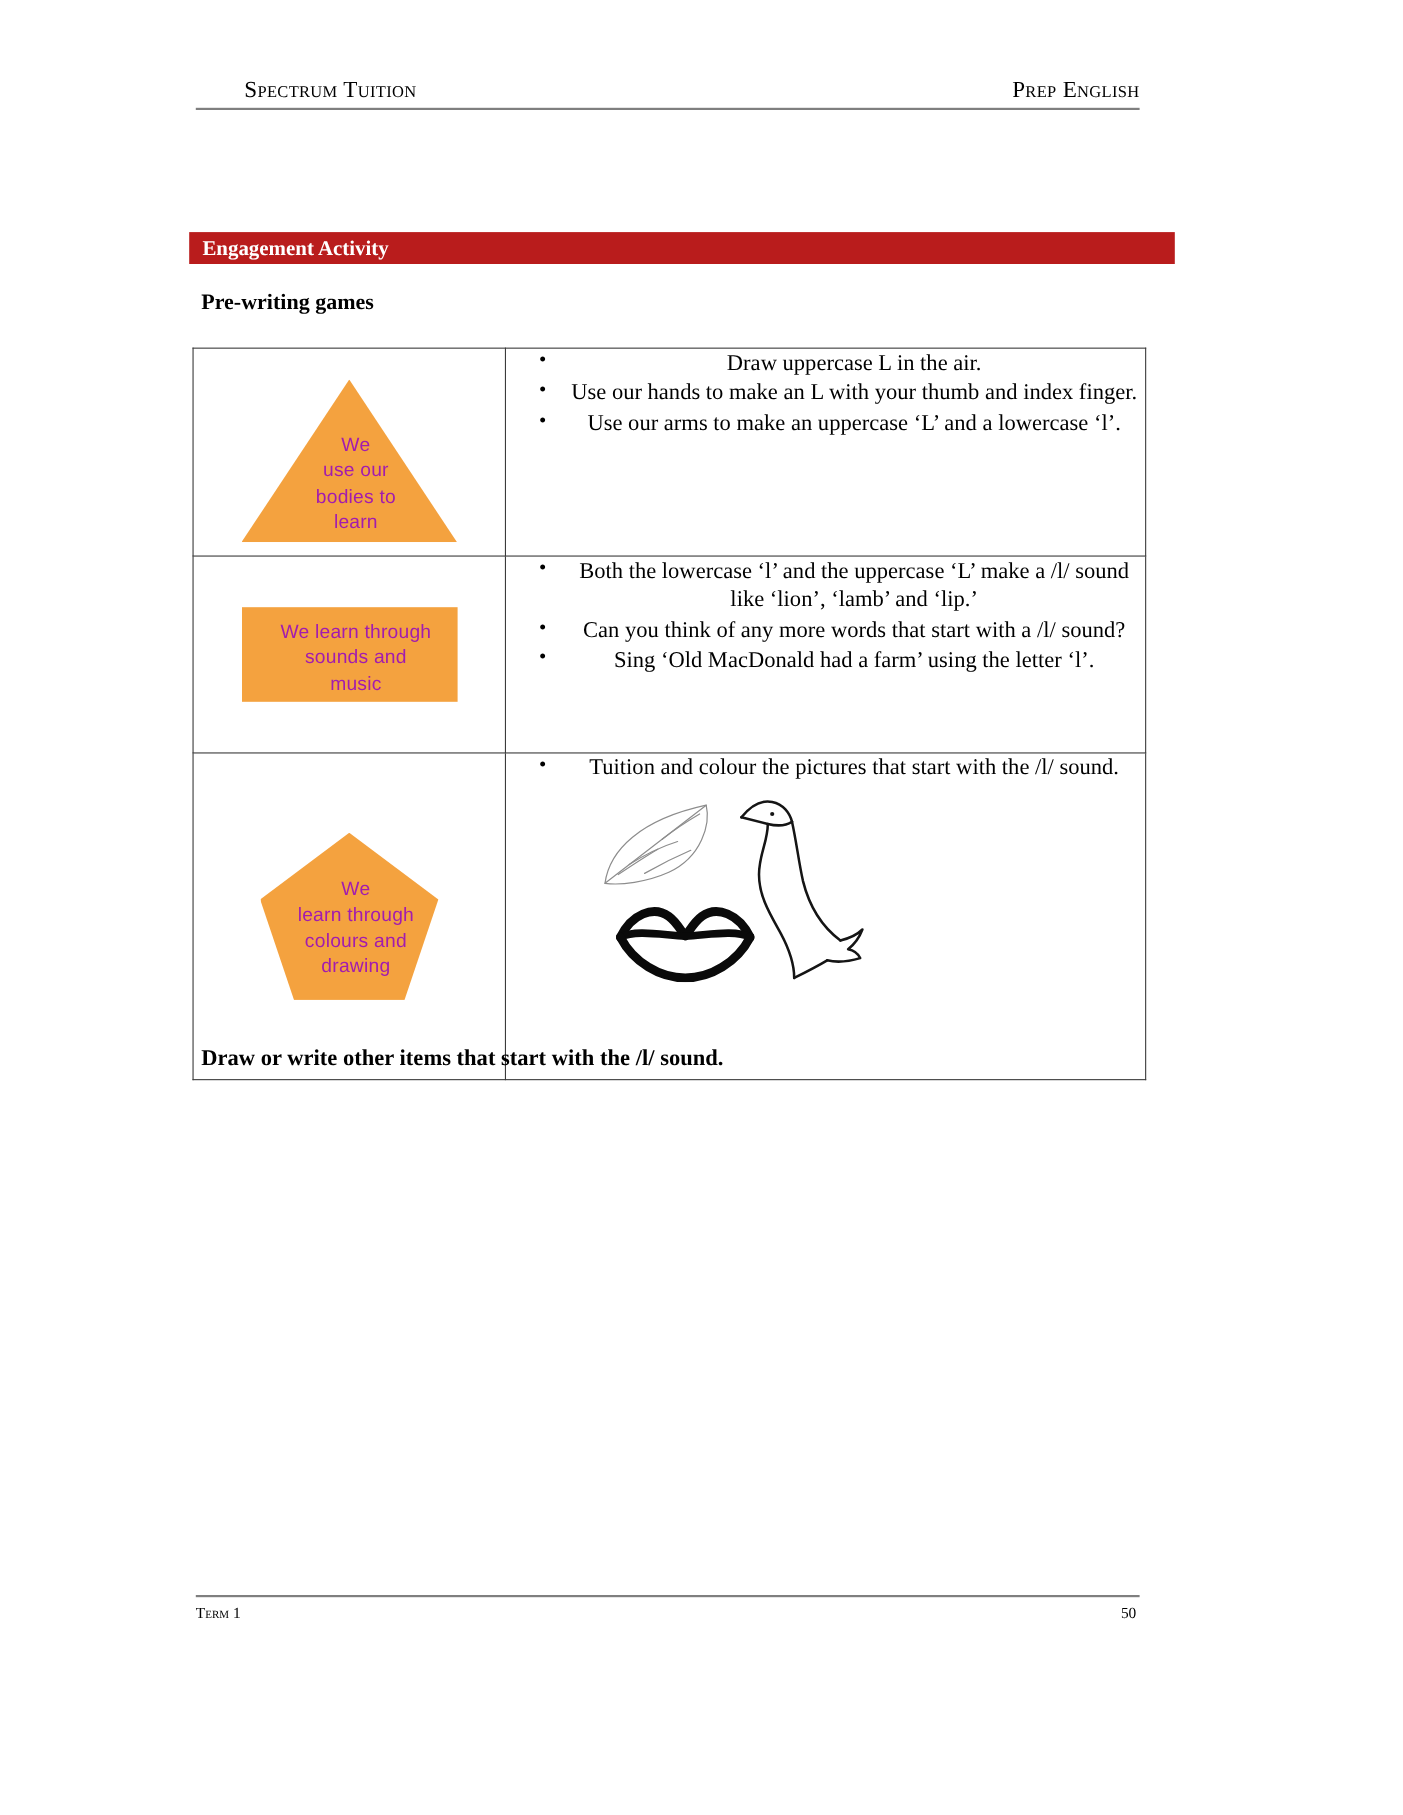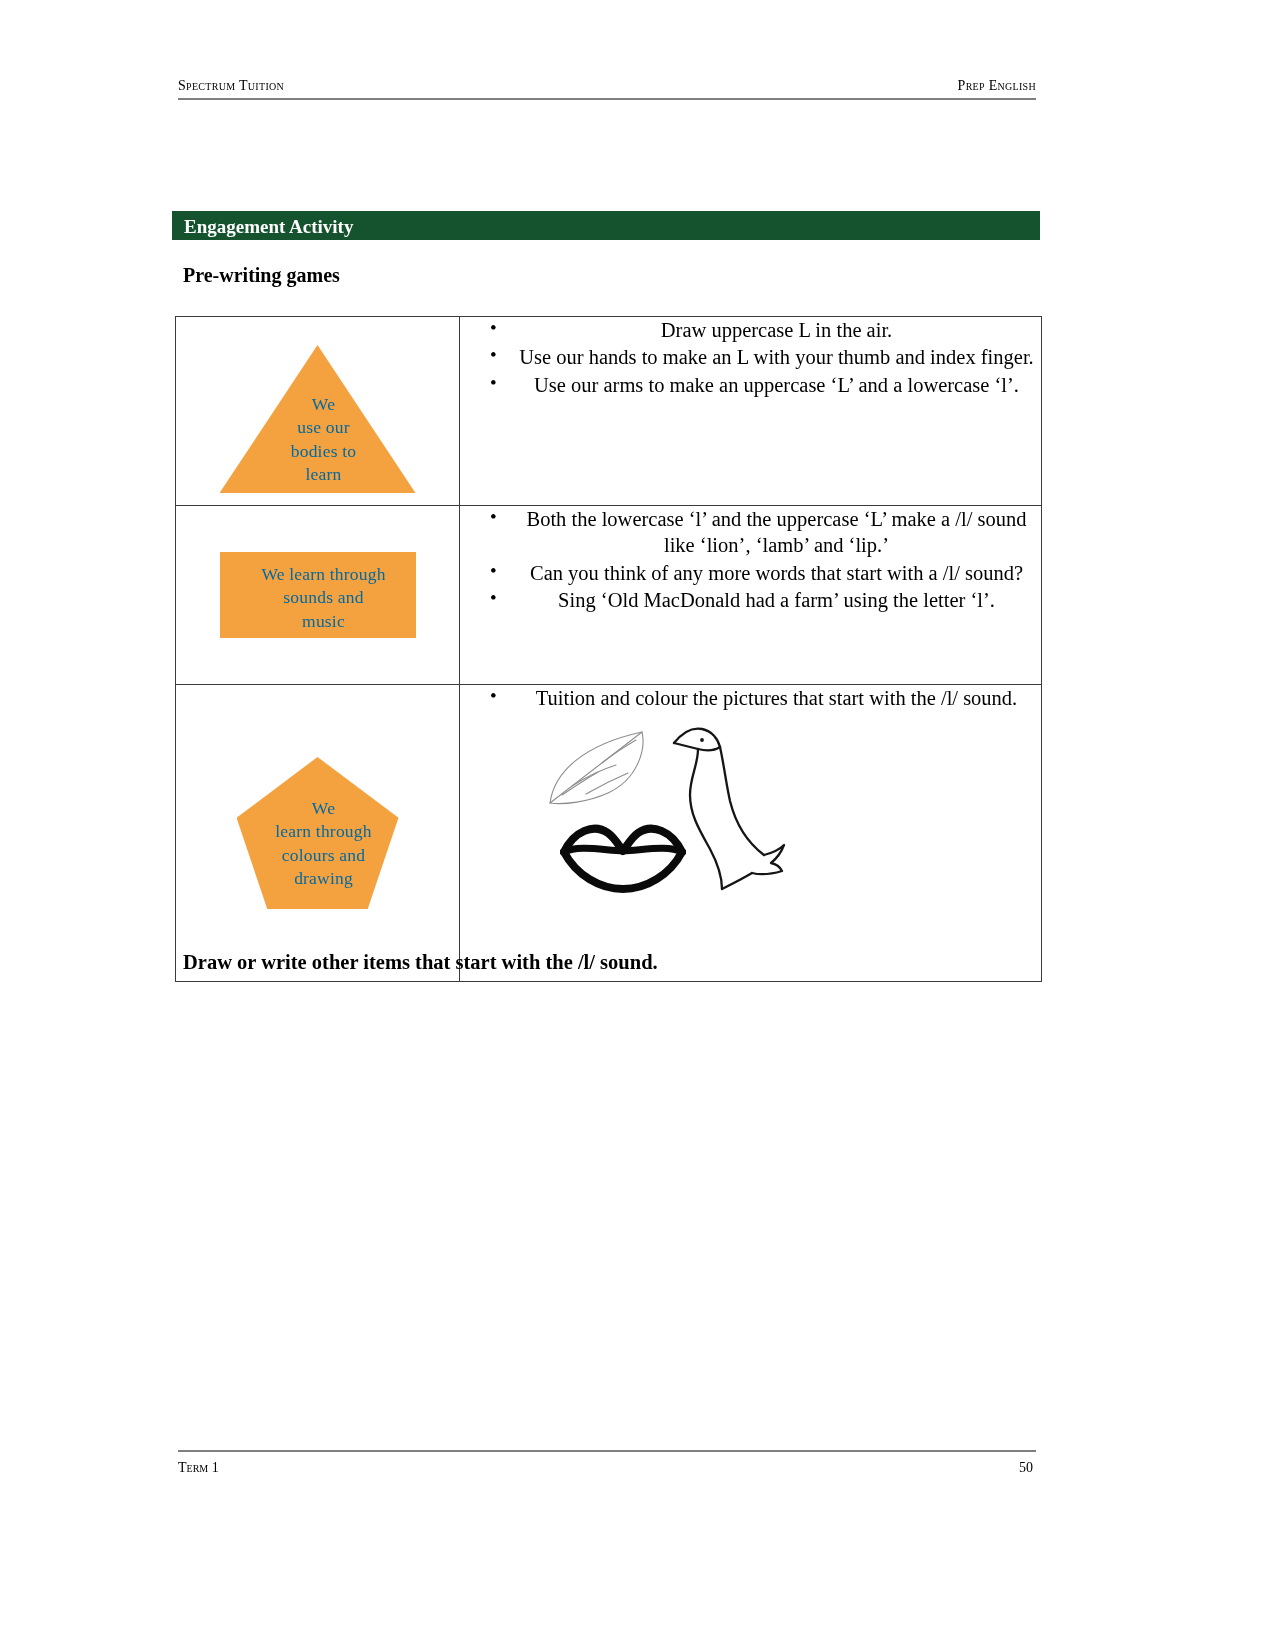--- a/index.html
+++ b/index.html
@@ -29,24 +29,25 @@
     left: 178px;
     top: 60px;
     width: 858px;
     height: 38px;
     border-bottom: 2.5px solid #7f7f7f;
   }
   .rh-left, .rh-right {
     position: absolute;
     bottom: 4px;
     font-family: "Liberation Serif", "DejaVu Serif", serif;
-    font-size: 14px;
+    font-size: 21px;
     font-variant: small-caps;
     letter-spacing: 0.3px;
     white-space: nowrap;
+    margin-left: 44px;
   }
   .rh-left { left: 0; }
   .rh-right { right: 0; }
 
   
   .title-box {
     position: absolute;
     left: 172px;
     top: 133px;
     width: 866px;
@@ -66,21 +67,22 @@
     line-height: 1;
   }
 
   
   .banner {
     position: absolute;
     left: 172px;
     top: 211px;
     width: 868px;
     height: 29px;
-    background: #14532d;
+    background: #b91c1c;
+    padding-left: 28px;
   }
   .banner-text {
     position: absolute;
     left: 12px;
     top: 50%;
     transform: translateY(-50%);
     color: #ffffff;
     font-size: 19px;
     font-weight: bold;
     line-height: 1;
@@ -144,23 +146,23 @@
   }
 
   
   .shape-wrap {
     position: relative;
     margin: 0 auto;
   }
   .shape-label {
     position: absolute;
     left: 12px; right: 0;
-    color: #0369a1;
+    color: #a21caf;
     text-align: center;
-    font-family: Liberation Serif, serif;
+    font-family: Liberation Sans, sans-serif;
     font-size: 17.5px;
     line-height: 1.33;
     letter-spacing: 0.2px;
     white-space: pre-line;
   }
 
   
   .tri-box { width: 196px; height: 148px; margin: 28px auto 12px auto; }
   .tri-shape {
     position: absolute;

